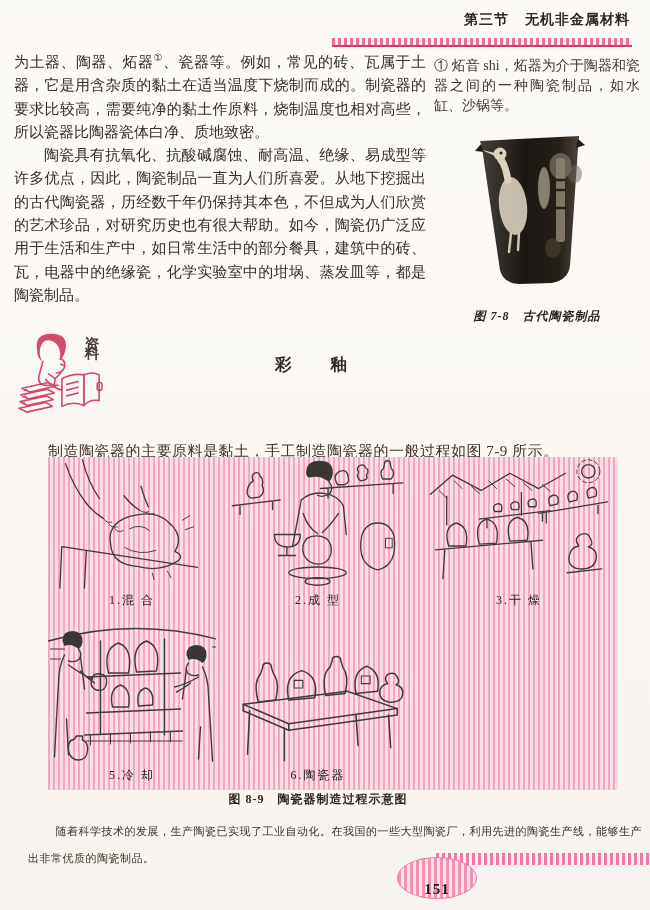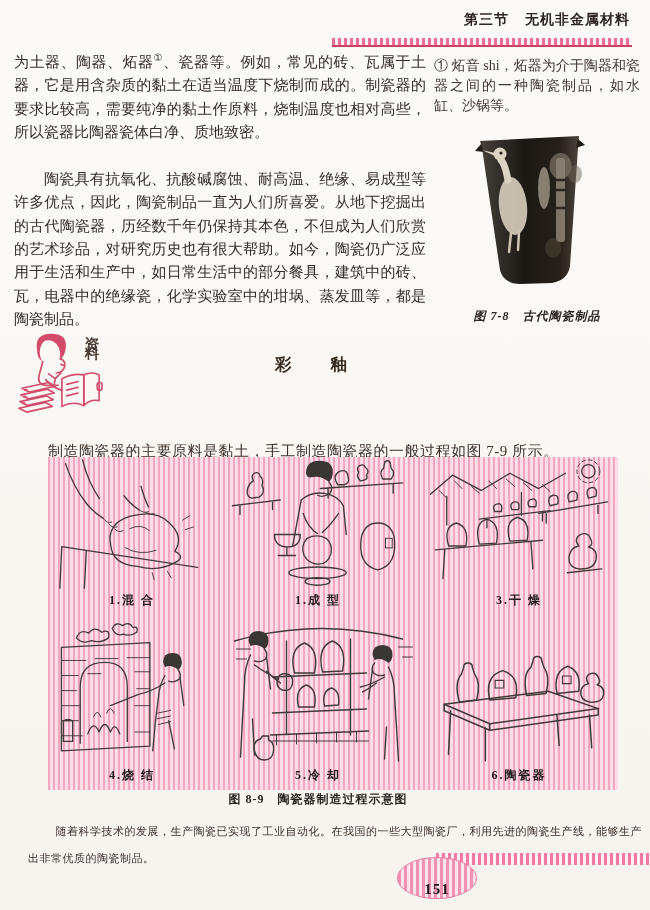--- a/index.html
+++ b/index.html
@@ -17,21 +17,21 @@
   .header-title{position:absolute;top:11px;right:20px;font-size:14px;font-weight:bold;color:#2e2623;letter-spacing:1px;}
   .header-title .sec{margin-right:16px;}
   .header-band{position:absolute;top:38px;left:332px;width:300px;height:7px;
     background:repeating-linear-gradient(90deg,#ec6f97 0 3px,#fdf0f4 3px 6px);
     border-bottom:2px solid #cf4060;}
 
   
   .left-col{position:absolute;top:51px;left:14px;width:412px;
     font-size:15px;line-height:23.3px;text-align:justify;color:#352d29;}
   .left-col p{margin:0;}
-  .left-col p.p2{text-indent:2em;margin-top:24px;}
+  .left-col p.p2{text-indent:2em;}
   sup.fnref{font-size:10px;vertical-align:super;line-height:0;}
 
   .sidebar{position:absolute;top:56px;left:434px;width:206px;}
   .footnote{margin:0;font-size:14px;line-height:20px;color:#403733;text-align:justify;}
   .pot-fig{margin:12px 0 0 0;text-align:center;font-style:italic;}
   .pot-fig svg{display:block;margin:0 auto;}
   .pot-caption{margin-top:10px;font-size:12px;font-weight:bold;color:#2c2522;letter-spacing:1px;}
 
   
   .ziliao{position:absolute;top:320px;left:16px;width:115px;height:95px;}
@@ -43,21 +43,21 @@
 
   .intro{position:absolute;top:442px;left:48px;width:560px;margin:0;
     font-size:15px;color:#3c312a;letter-spacing:.5px;}
 
   
   .pink-box{position:absolute;top:457px;left:48px;width:570px;height:333px;
     background:repeating-linear-gradient(90deg,#f4a6c0 0 2px,#fbdde8 2px 5px);
     display:grid;grid-template-columns:168px 204px 198px;grid-template-rows:158px 175px;
     box-sizing:border-box;padding:0;}
   .panel{display:flex;flex-direction:column;align-items:center;justify-content:flex-end;overflow:hidden;}
-  .panel .step-label{font-size:12px;font-weight:bold;color:#201c1a;margin:2px 0 6px 0;letter-spacing:2px;text-align:right;}
+  .panel .step-label{font-size:12px;font-weight:normal;color:#201c1a;margin:2px 0 6px 0;letter-spacing:2px;text-align:right;}
   .panel svg{flex:0 0 auto;}
   .line{stroke:#3f3b37;stroke-width:1.4;fill:none;stroke-linecap:round;stroke-linejoin:round;}
   .thin{stroke:#3f3b37;stroke-width:1;fill:none;stroke-linecap:round;}
   .hairfill{fill:#3a3633;stroke:none;}
 
   .fig9-caption{position:absolute;top:791px;left:0;width:636px;text-align:center;
     font-size:12px;font-weight:bold;color:#2c2522;letter-spacing:1px;}
 
   .closing{position:absolute;top:810px;left:20px;width:614px;margin:8px;
     font-size:11px;line-height:27px;text-align:justify;text-indent:2.5em;color:#3a2f27;letter-spacing:.5px;}
@@ -173,21 +173,21 @@
         <path class="line" d="M80,46 Q90,37 104,39 Q118,41 124,52"></path>
         <path class="line" d="M80,46 L71,94 M124,52 L127,82"></path>
         <path class="line" d="M82,60 Q87,75 97,81 M119,60 Q110,73 102,80"></path>
         <path class="line" d="M86,86 Q79,94 83,104 Q88,113 98,113 Q108,113 111,102 Q113,92 106,86 Q96,81 86,86 Z"></path>
         <ellipse class="line" cx="97" cy="122" rx="30" ry="6"></ellipse>
         <ellipse class="line" cx="97" cy="131" rx="13" ry="4"></ellipse>
         <path class="line" d="M52,82 Q52,95 66,95 Q79,95 79,82 M52,82 L79,82 M65,95 L65,104 M56,104 L74,104"></path>
         <path class="line" d="M143,84 Q138,114 160,119 Q181,114 177,84 Q173,70 160,70 Q147,70 143,84 Z"></path>
         <rect class="thin" x="168" y="86" width="7" height="10"></rect>
       </svg>
-      <span class="step-label">1.成 型</span>
+      <span class="step-label">2.成 型</span>
     </div>
 
     <div class="panel">
       <svg width="190" height="134" viewBox="0 0 195 140">
         <circle class="line" cx="170" cy="16" r="7"></circle>
         <circle class="thin" cx="170" cy="16" r="12" stroke-dasharray="4 3"></circle>
         <path class="line" d="M5,40 L28,20 L58,36 L88,18 L118,34 L146,18"></path>
         <path class="thin" d="M14,36 l8,8 M30,26 l8,8 M48,32 l8,7 M66,26 l8,8 M84,24 l9,8 M102,28 l9,8 M122,30 l8,7"></path>
         <path class="line" d="M22,42 L22,72 M100,38 L100,62"></path>
         <path class="line" d="M118,60 L190,48 M126,60 L126,70 M180,50 L180,60"></path>
@@ -197,39 +197,20 @@
         <path class="line" d="M10,98 L122,88 M20,98 L18,128 M110,90 L112,118"></path>
         <path class="line" d="M24,94 Q18,74 32,70 Q46,74 42,94 Z"></path>
         <path class="line" d="M56,92 Q50,70 64,66 Q78,70 74,91 Z"></path>
         <path class="line" d="M88,89 Q82,68 96,64 Q110,68 106,88 Z"></path>
         <path class="line" d="M160,118 q-12,-2 -10,-14 q2,-9 10,-10 q-6,-8 2,-12 q8,-3 10,4 q4,7 -2,9 q10,3 8,13 q-2,11 -18,10 Z"></path>
         <path class="line" d="M148,122 L184,118"></path>
       </svg>
       <span class="step-label">3.干 燥</span>
     </div>
 
-    <div class="panel">
-      <svg width="160" height="146" viewBox="0 0 170 155">
-        <path class="line" d="M26,20 q4,-10 13,-5 q6,-8 14,-1 q9,-4 7,6 q-8,6 -18,3 q-10,4 -16,-3 Z"></path>
-        <path class="line" d="M64,10 q4,-8 11,-3 q7,-5 11,2 q6,-2 4,5 q-7,5 -14,2 q-8,3 -12,-6 Z"></path>
-        <path class="line" d="M10,30 L104,25 L104,135 M10,30 L10,140 L104,135"></path>
-        <path class="thin" d="M10,44 h26 M46,42 h24 M80,41 h24 M10,60 h18 M38,58 h14 M88,56 h16 M10,76 h16 M10,92 h20 M10,108 h18 M10,124 h22 M88,120 h16 M88,92 h16 M90,74 h14"></path>
-        <path class="line" d="M30,132 L30,72 Q30,46 56,46 Q80,46 80,72 L80,130"></path>
-        <path class="line" d="M38,122 q6,-16 12,-2 q6,-16 12,0 q5,-12 10,2"></path>
-        <path class="thin" d="M44,104 q4,-10 8,0 M58,100 q4,-10 8,0"></path>
-        <path class="hairfill" d="M118,46 Q118,36 128,36 Q138,36 138,46 Q138,51 134,54 Q127,48 120,51 Z"></path>
-        <path class="line" d="M134,54 Q138,59 135,64 Q130,68 124,66"></path>
-        <path class="line" d="M120,60 Q114,70 113,84 L110,108 M136,62 L140,92"></path>
-        <path class="line" d="M120,68 Q104,78 92,80 L62,92"></path>
-        <path class="line" d="M110,108 L107,140 M124,108 L130,138"></path>
-        <path class="thin" d="M112,100 l14,-3 M112,106 l14,-3 M113,112 l13,-3"></path>
-        <path class="line" d="M12,108 h10 v22 h-10 Z M12,108 q5,-3 10,0"></path>
-      </svg>
-      <span class="step-label">4.烧 结</span>
-    </div>
 
     <div class="panel">
       <svg width="198" height="150" viewBox="0 0 195 150">
         <path class="line" d="M14,26 Q98,2 182,24"></path>
         <path class="thin" d="M16,34 h14 M16,44 h10 M178,32 h14 M182,42 h10"></path>
         <path class="line" d="M66,26 L66,120 M130,24 L130,120 M52,62 L146,58 M52,98 L146,94 M50,120 L148,116"></path>
         <path class="thin" d="M52,126 h96 M56,120 v10 M76,119 v10 M96,118 v10 M116,117 v10 M136,117 v10"></path>
         <path class="line" d="M74,58 Q68,34 84,28 Q99,34 94,58 Z"></path>
         <path class="line" d="M102,57 Q96,32 112,26 Q127,32 122,56 Z"></path>
         <path class="line" d="M78,92 Q74,74 86,70 Q97,74 94,92 Z M104,91 Q101,76 111,73 Q120,76 118,90 Z"></path>

